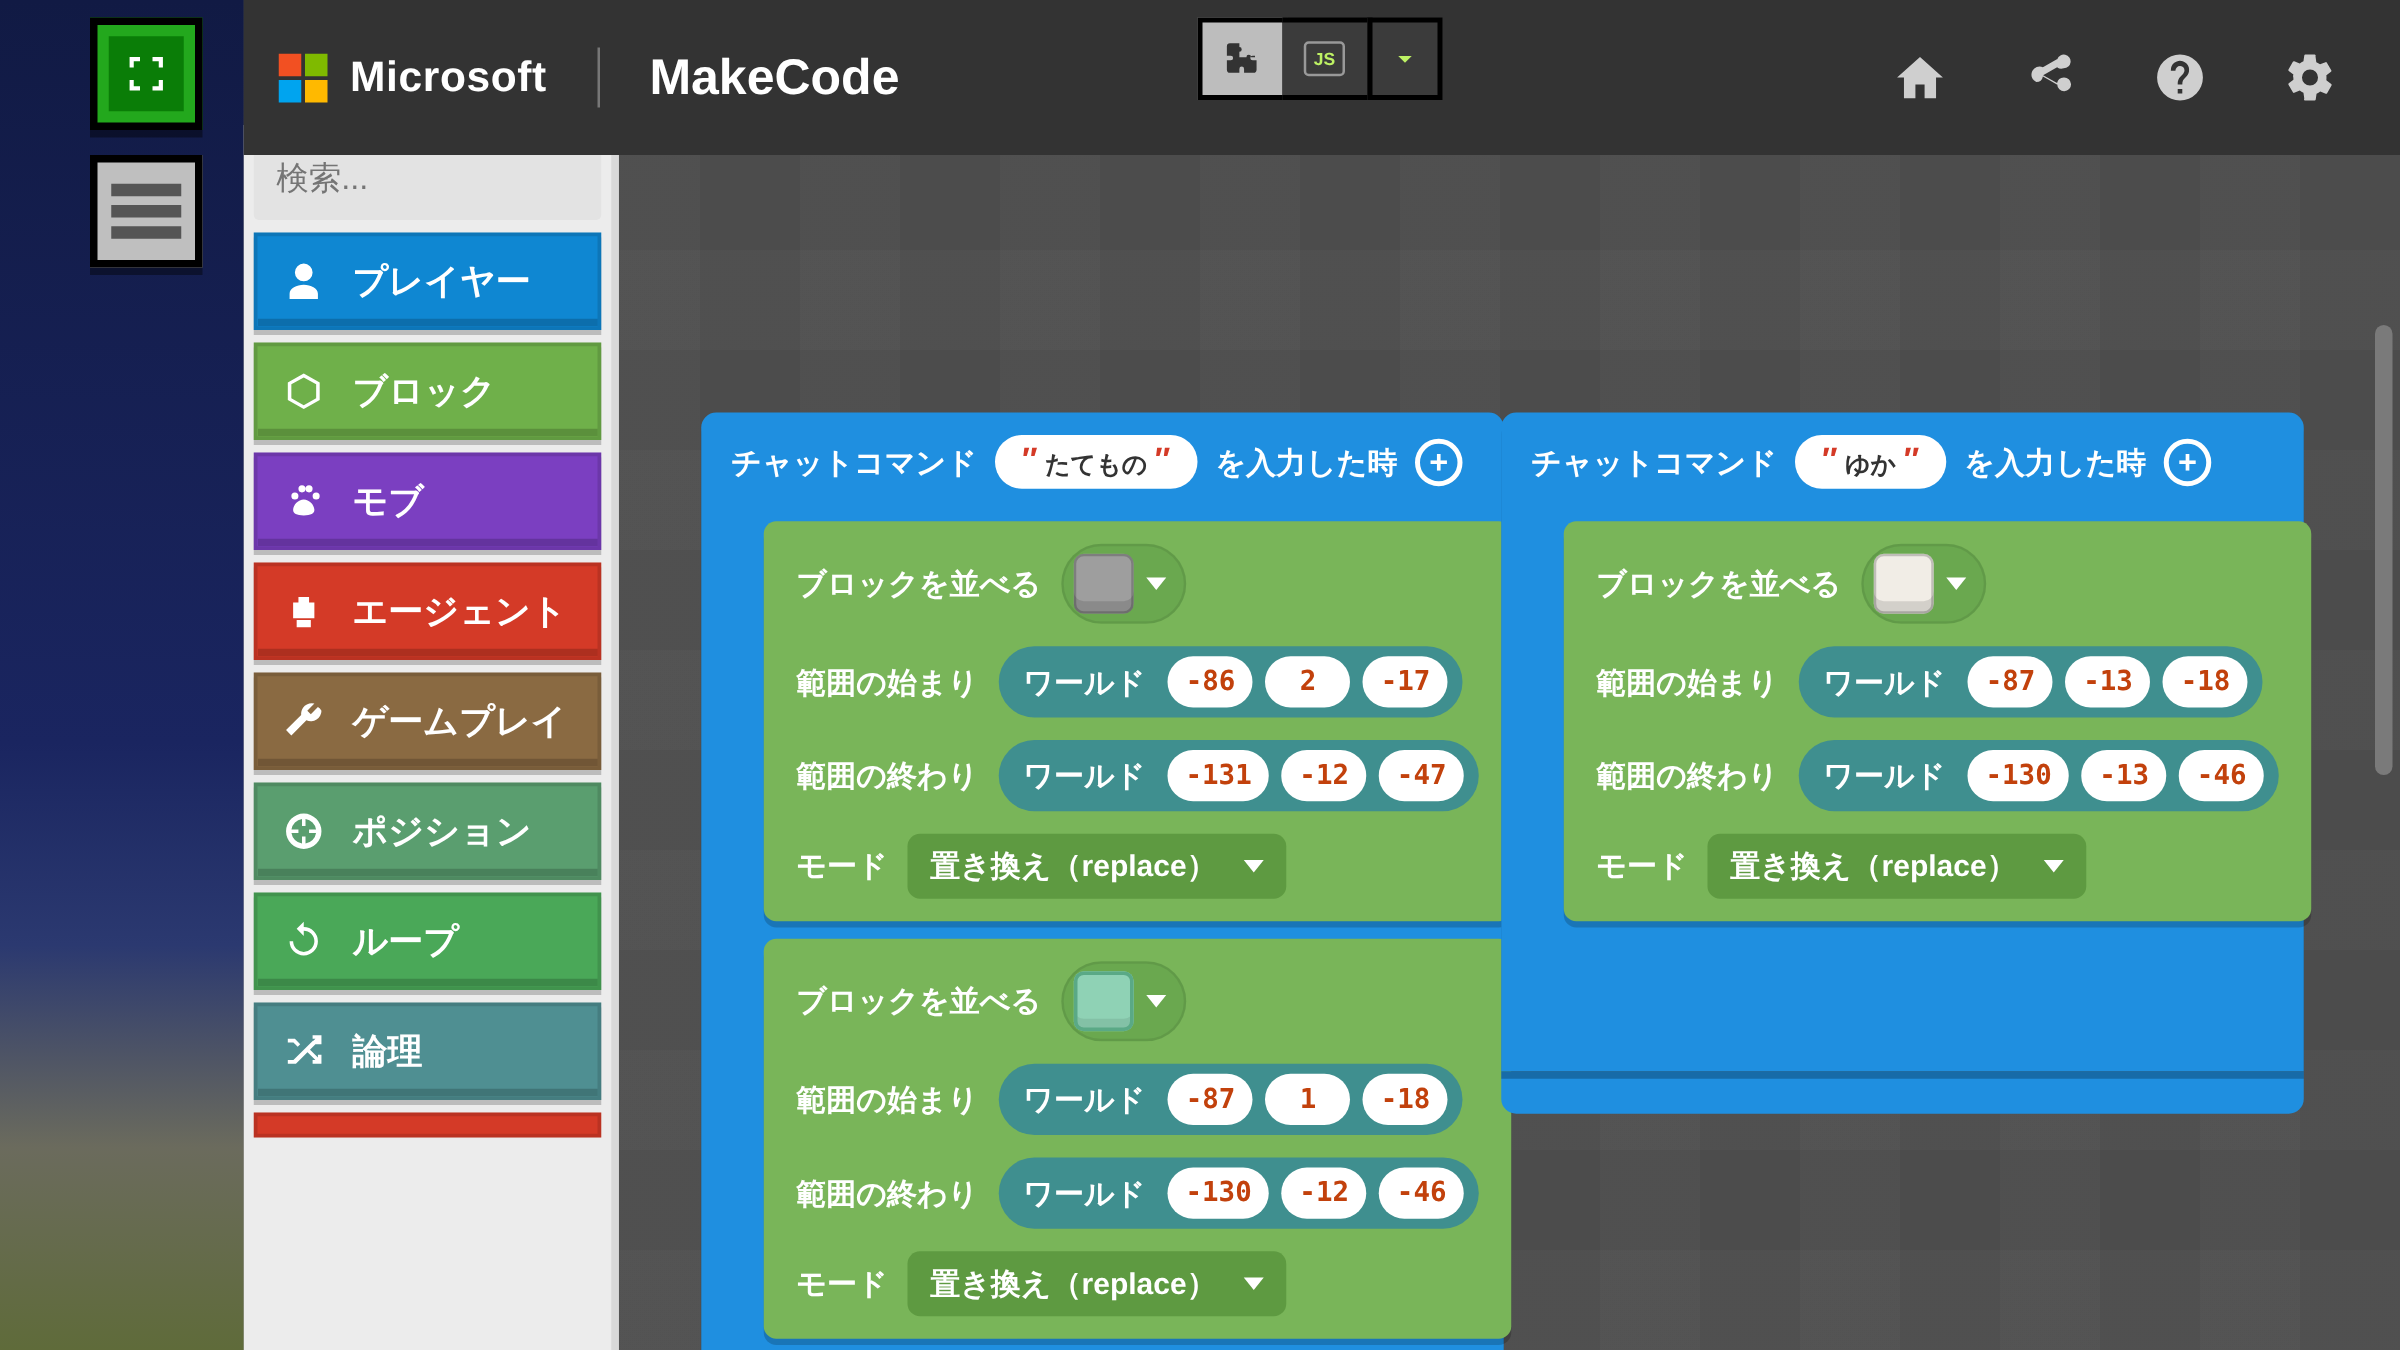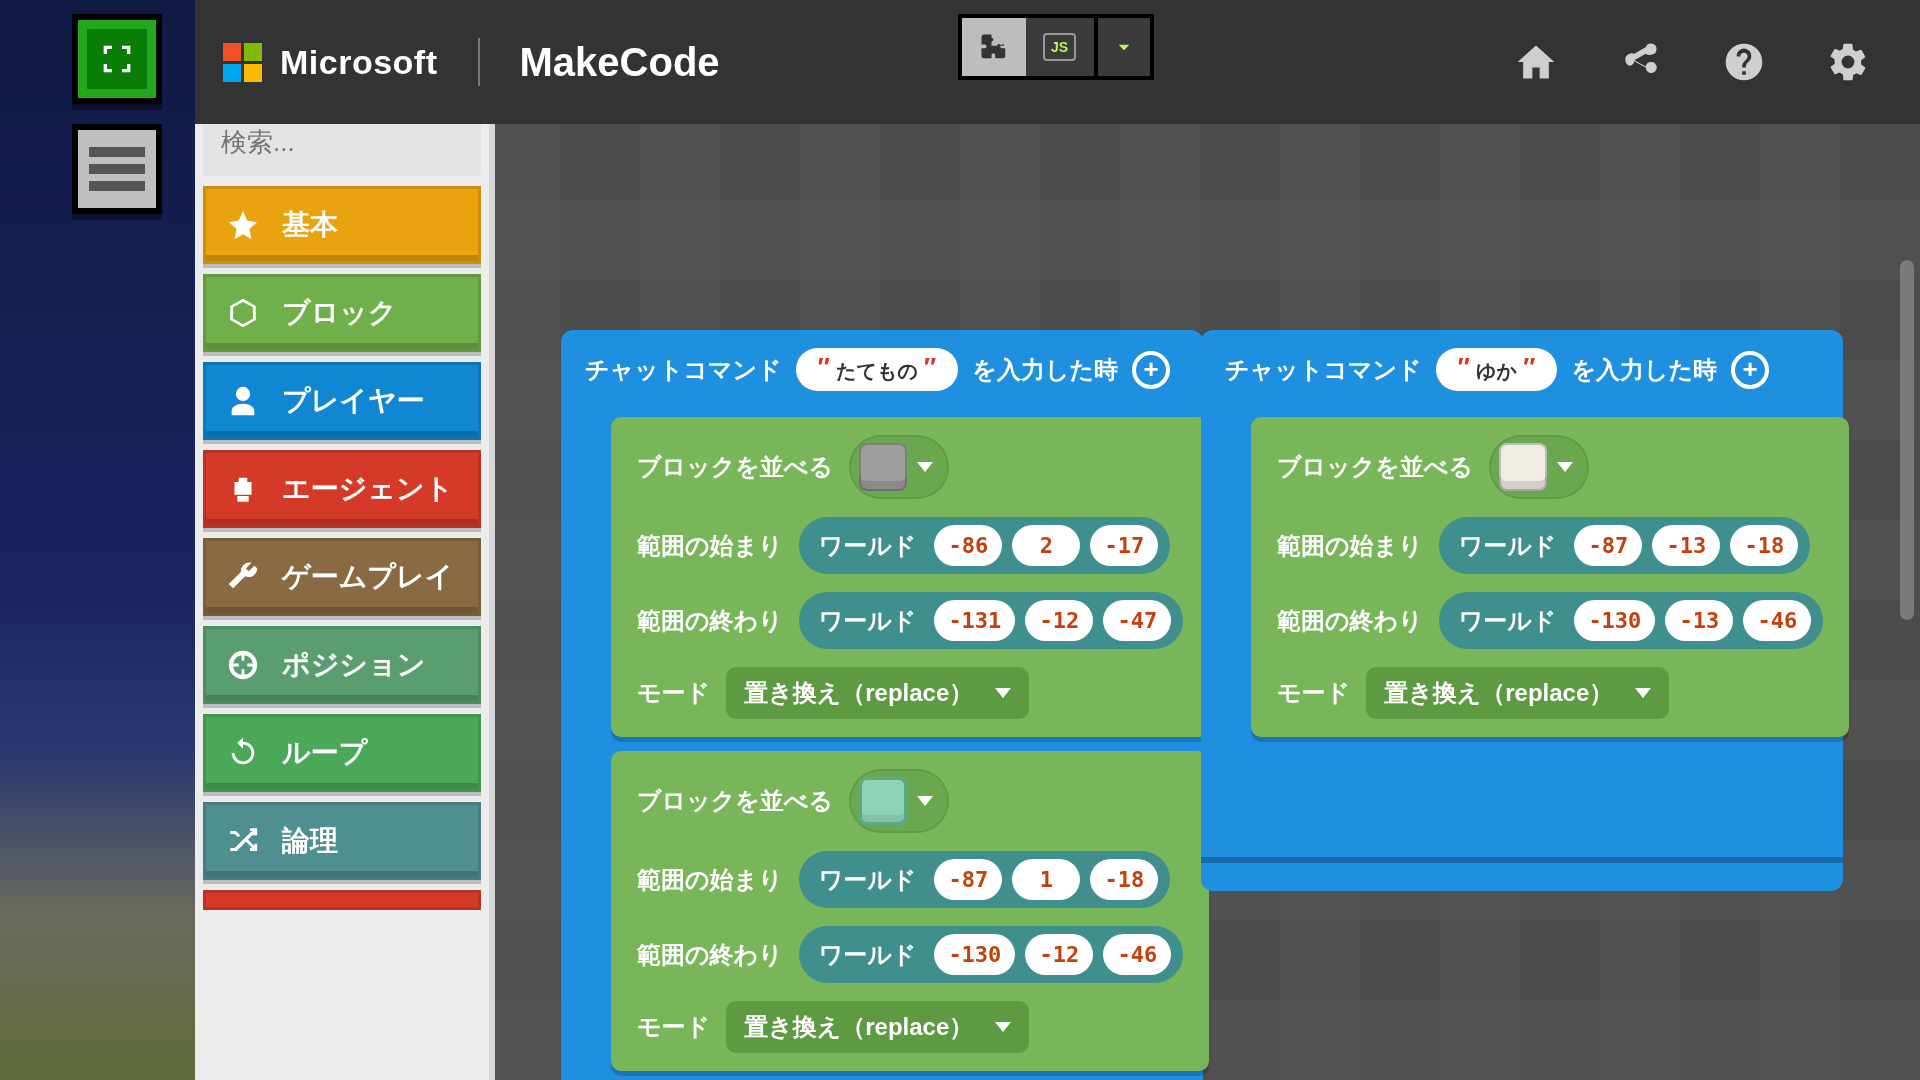--- a/index.html
+++ b/index.html
@@ -226,37 +226,37 @@
 </div>
 
 <div class="sidebar">
   <div class="search">
     <input placeholder="検索..." style="">
     <svg class="sicon" viewBox="0 0 24 24">
         <path fill="currentColor" d="M15.5 14h-.79l-.28-.27a6.5 6.5 0 1 0-.7.7l.27.28v.79L20 21.5 21.5 20l-6-6zM10 14a4 4 0 1 1 0-8 4 4 0 0 1 0 8z"></path>
       </svg>
   </div>
 
-  <div class="cat cat-basic">
-    <svg class="cicon" viewBox="0 0 24 24">
-        <path fill="currentColor" d="M12 2l2.9 6.9L22 10l-5.5 4.8L18 22l-6-3.5L6 22l1.5-7.2L2 10l7.1-1.1z"></path>
-      </svg>
-    <span>基本</span>
+  <div class="cat cat-player">
+    <svg class="cicon" viewBox="0 0 24 24">
+        <path fill="currentColor" d="M12 12a5 5 0 1 0-5-5 5 5 0 0 0 5 5zm0 2c-4 0-8 2-8 5v3h16v-3c0-3-4-5-8-5z"></path>
+      </svg>
+    <span>プレイヤー</span>
   </div>
   <div class="cat cat-blocks">
     <svg class="cicon" viewBox="0 0 24 24">
         <path fill="currentColor" d="M12 2l9 5v10l-9 5-9-5V7l9-5zm0 2.3L5 8v8l7 3.9 7-3.9V8l-7-3.7z"></path>
       </svg>
     <span>ブロック</span>
   </div>
-  <div class="cat cat-player">
-    <svg class="cicon" viewBox="0 0 24 24">
-        <path fill="currentColor" d="M12 12a5 5 0 1 0-5-5 5 5 0 0 0 5 5zm0 2c-4 0-8 2-8 5v3h16v-3c0-3-4-5-8-5z"></path>
-      </svg>
-    <span>プレイヤー</span>
+  <div class="cat cat-mobs">
+    <svg class="cicon" viewBox="0 0 24 24">
+        <path fill="currentColor" d="M5 9a2 2 0 1 1 2 2 2 2 0 0 1-2-2zm12 0a2 2 0 1 1 2 2 2 2 0 0 1-2-2zM9 5a2 2 0 1 1 2 2 2 2 0 0 1-2-2zm4 0a2 2 0 1 1 2 2 2 2 0 0 1-2-2zm-1 6c3 0 6 3 6 6 0 2-2 3-6 3s-6-1-6-3c0-3 3-6 6-6z"></path>
+      </svg>
+    <span>モブ</span>
   </div>
   <div class="cat cat-agent">
     <svg class="cicon" viewBox="0 0 24 24">
         <path fill="currentColor" d="M9 4h6v3h3v9H6V7h3V4zm0 6h2v2H9v-2zm4 0h2v2h-2v-2zM8 17h8v4H8z"></path>
       </svg>
     <span>エージェント</span>
   </div>
   <div class="cat cat-gameplay">
     <svg class="cicon" viewBox="0 0 24 24">
         <path fill="currentColor" d="M22 6a6 6 0 0 1-8.49 5.45L5 20l-3-3 8.55-8.51A6 6 0 0 1 18 2l-4 4 2 2 4-4a6 6 0 0 1 2 2z"></path>

